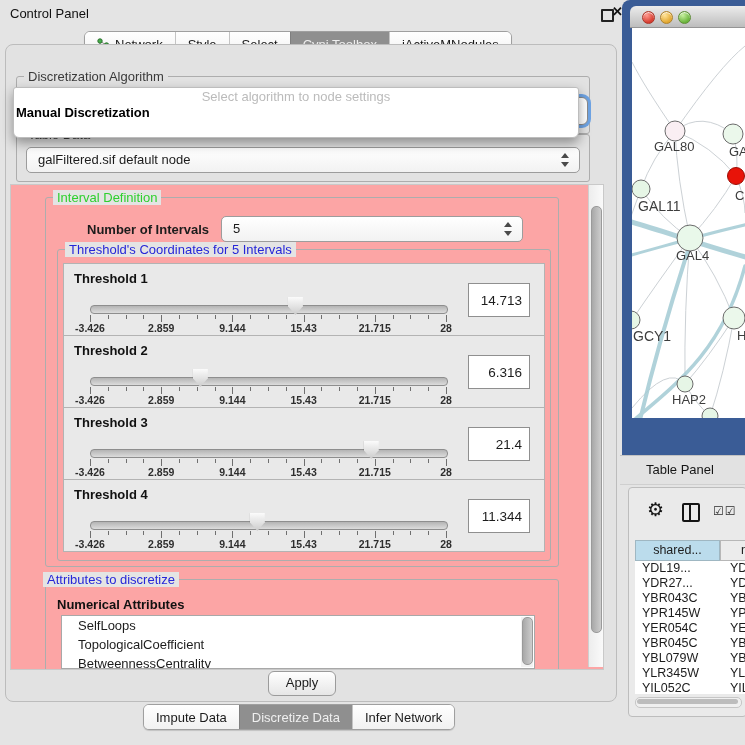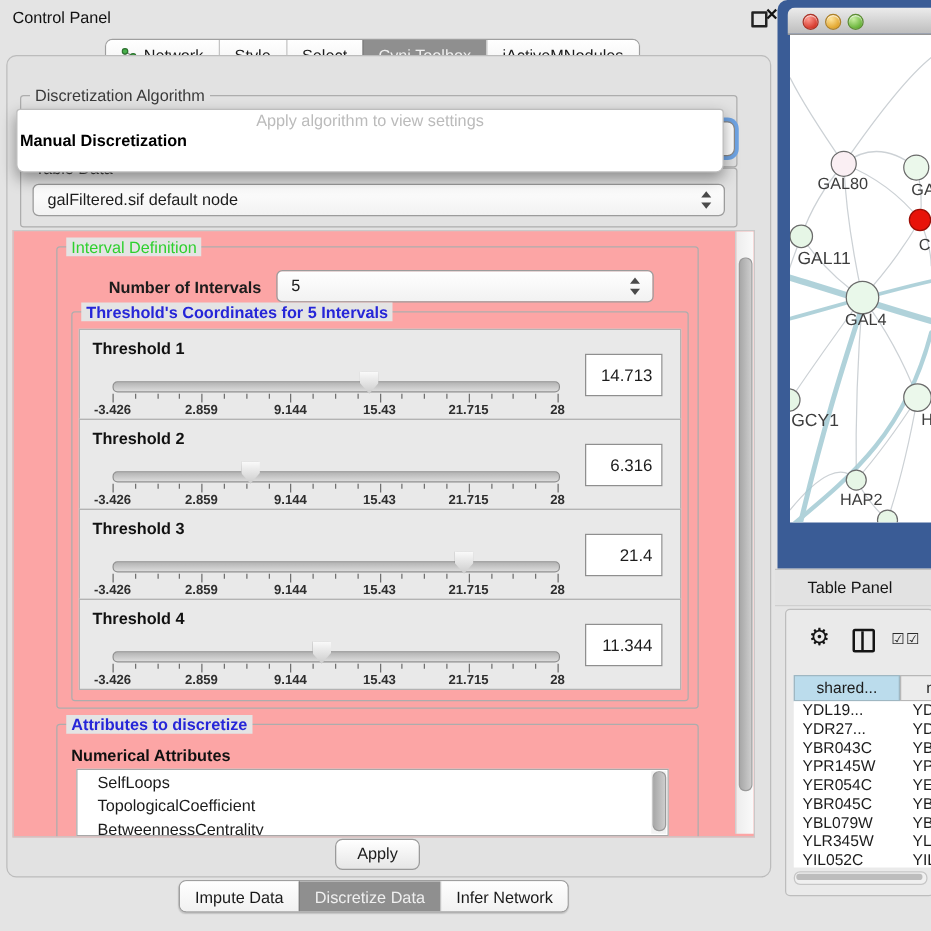--- a/index.html
+++ b/index.html
@@ -18,21 +18,21 @@
   .tab:first-child{border-left:none;}
   .tab.selected{background:#8f8f8f;color:#efefef;border-left-color:#7f7f7f;}
   .net-ico{width:13px;height:13px;margin-right:5px;}
 
   
   .main-panel{left:5px;top:44px;width:610px;height:656px;background:#e2e2e2;border:1px solid #bcbcbc;border-radius:8px;}
   .groupbox{position:absolute;border:1px solid #adadad;border-radius:3px;}
   .grouplabel{position:absolute;font-size:13px;background:#e2e2e2;padding:0 4px;white-space:nowrap;}
   .g-dark{color:#3a3a3a;}
   .g-green{color:#2ed02e;}
-  .g-blue{color:#2626d8;font-weight:bold;}
+  .g-blue{color:#2626d8;}
 
   .combo{position:absolute;background:linear-gradient(#ffffff,#f2f2f2);border:1px solid #9c9c9c;border-radius:5px;height:24px;font-size:13px;line-height:24px;}
   .combo .val{padding-left:11px;display:block;overflow:hidden;white-space:nowrap;}
   .spin{position:absolute;right:9px;top:4px;width:9px;height:16px;}
   .spin:before,.spin:after{content:"";position:absolute;left:0;border-left:4.5px solid transparent;border-right:4.5px solid transparent;}
   .spin:before{top:1px;border-bottom:5px solid #4a4a4a;}
   .spin:after{bottom:1px;border-top:5px solid #4a4a4a;}
 
   
   .focus-frag{left:558px;top:97px;width:28px;height:26px;background:#fff;border:1px solid #8a8a8a;border-radius:6px;box-shadow:0 0 0 3px #6ea3e3;z-index:5;}
@@ -140,21 +140,21 @@
   <div class="abs focus-frag"></div>
 
   <div class="abs groupbox" style="left:16px;top:134px;width:572px;height:46px;"></div>
   <div class="abs grouplabel g-dark" style="left:24px;top:127px;">Table Data</div>
   <div class="combo abs" style="left:26px;top:147px;width:552px;">
     <span class="val">galFiltered.sif default node</span>
     <span class="spin"></span>
   </div>
 
   <div class="abs popup">
-    <span class="ph">Apply algorithm to view settings</span>
+    <span class="ph">Select algorithm to node settings</span>
     <span class="opt b">Manual Discretization</span>
   </div>
 
   <div class="abs scrollarea">
 
     <div class="groupbox" style="left:34px;top:12px;width:512px;height:368px;"></div>
     <div class="grouplabel in g-green" style="left:42px;top:5px;">Interval Definition</div>
 
     <div class="abs" style="left:76px;top:37px;font-weight:700;font-size:13px;">Number of Intervals</div>
     <div class="combo" style="left:210px;top:31px;width:300px;">
@@ -308,21 +308,21 @@
           <span class="ticklabel" style="left: 20%;">2.859</span>
           <span class="ticklabel" style="left: 40%;">9.144</span>
           <span class="ticklabel" style="left: 60%;">15.43</span>
           <span class="ticklabel" style="left: 80%;">21.715</span>
           <span class="ticklabel" style="left: 100%;">28</span>
         </div>
       <div class="t-value">11.344</div>
     </div>
 
     <div class="groupbox" style="left:34px;top:394px;width:512px;height:96px;"></div>
-    <div class="grouplabel in g-blue" style="left:42px;top:387px;text-align:right;">Attributes to discretize</div>
+    <div class="grouplabel in g-blue" style="left:32px;top:387px;text-align:right;">Attributes to discretize</div>
     <div class="attr-sub" style="left:46px;top:412px;">Numerical Attributes</div>
     <div class="attr-list">
       <div id="attr-items">
           <div class="attr-item">SelfLoops</div>
           <div class="attr-item">TopologicalCoefficient</div>
           <div class="attr-item">BetweennessCentrality</div>
         </div>
       <div class="list-scroll">
           <div class="list-thumb"></div>
         </div>

